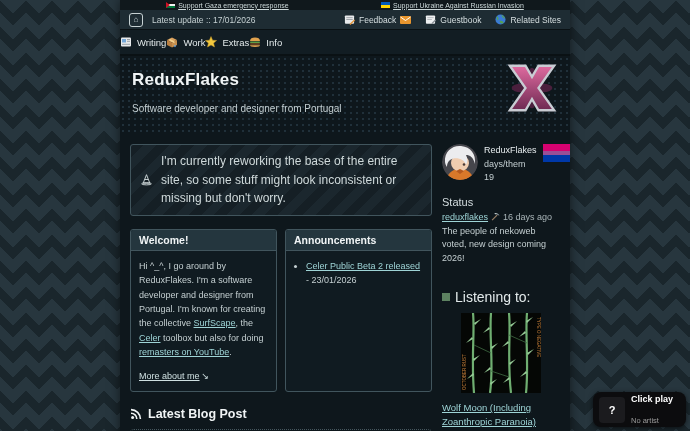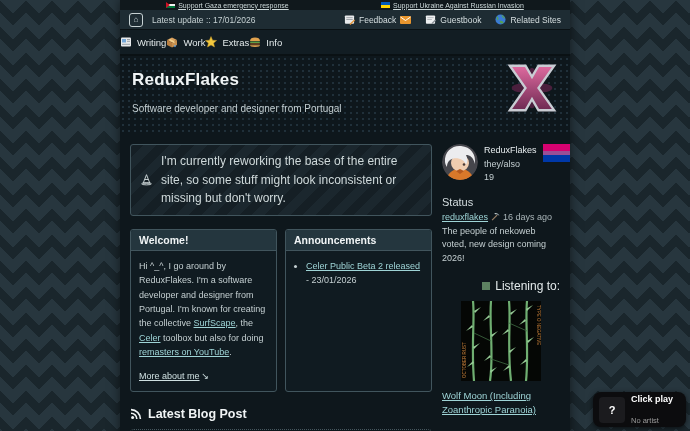--- a/index.html
+++ b/index.html
@@ -65,21 +65,21 @@
   .avatar{width:36px;height:36px;border-radius:50%;overflow:hidden;flex:none;}
   .pinfo{font-size:9px;line-height:1.5;color:#c3ced1;}
   .pname{color:#e6ecee;}
   .biflag{width:27px;height:18px;margin-left:auto;flex:none;
     background:linear-gradient(to bottom,#D60270 40%,#9B4F96 40% 60%,#0038A8 60%);}
   .status-h{font-size:11px;color:#d4dddf;margin-top:11px;}
   .status-line{margin-top:4px;display:flex;align-items:center;gap:3px;flex-wrap:wrap;}
   .status-line a{color:#9ed4d6;}
   .muted{color:#a9b5b8;}
   .status-text{margin-top:3px;line-height:1.5;}
-  .listen-h{display:flex;align-items:center;gap:5px;margin-top:14px;font-size:12px;color:#e2e9ea;justify-content:flex-end;}
+  .listen-h{display:flex;align-items:center;gap:5px;margin-top:24px;font-size:14px;color:#e2e9ea;}
   .gsq{width:8px;height:8px;background:#5d8261;flex:none;}
   .album{margin:8px auto 0;width:80px;height:80px;display:block;}
   .track{display:inline-block;margin-top:8px;font-size:9.5px;color:#9ed4d6;line-height:1.45;}
   
   .player{position:absolute;right:4px;bottom:4px;width:93px;height:35px;background:#0c0c0e;border-radius:8px;display:flex;align-items:center;gap:6px;padding:0 6px;box-sizing:border-box;box-shadow:0 1px 5px rgba(0,0,0,.6);}
   .player-art{width:26px;height:26px;border-radius:4px;background:#1b1b1e;color:#fff;font-size:11px;font-weight:bold;display:flex;align-items:center;justify-content:center;flex:none;}
   .player-title{font-size:9px;font-weight:bold;color:#fff;}
   .player-artist{font-size:7.5px;color:#9b9b9b;margin-top:12px;}
 </style>
 </head>
@@ -257,21 +257,21 @@
                 <path d="M4,36 C6,28 12,25 18,25 C24,25 30,28 32,36 Z" fill="#d8782a"></path>
                 <ellipse cx="18" cy="19" rx="9" ry="8.5" fill="#f0cdb0"></ellipse>
                 <path d="M3,18 C2,7 11,1 19,2 C29,3 34,10 33,20 C31,13 28,11 24,11 C26,15 25.5,18 24,21 C23,15 13,12 8,16 C5.7,18 5,20 5,23 C3.8,21 3.2,20 3,18 Z" fill="#ececee"></path>
                 <circle cx="22" cy="20.5" r="1.3" fill="#4a3a35"></circle>
                 <path d="M14,27 L18,25 L22,27 L18,30 Z" fill="#b4591f"></path>
               </g>
             </svg>
           </span>
           <span class="pinfo">
             <span class="pname">ReduxFlakes</span><br>
-            <span>they/also</span><br>
+            <span>days/them</span><br>
             <span>19</span>
           </span>
           <span class="biflag"></span>
         </div>
 
         <div class="status-h">Status</div>
         <div class="status-line">
           <a>reduxflakes</a>
           <span class="icon"><svg width="9" height="9" viewBox="0 0 10 10">
                 <path d="M1.2,9 L6.8,3.4" stroke="#9a8268" stroke-width="1.3"></path>

